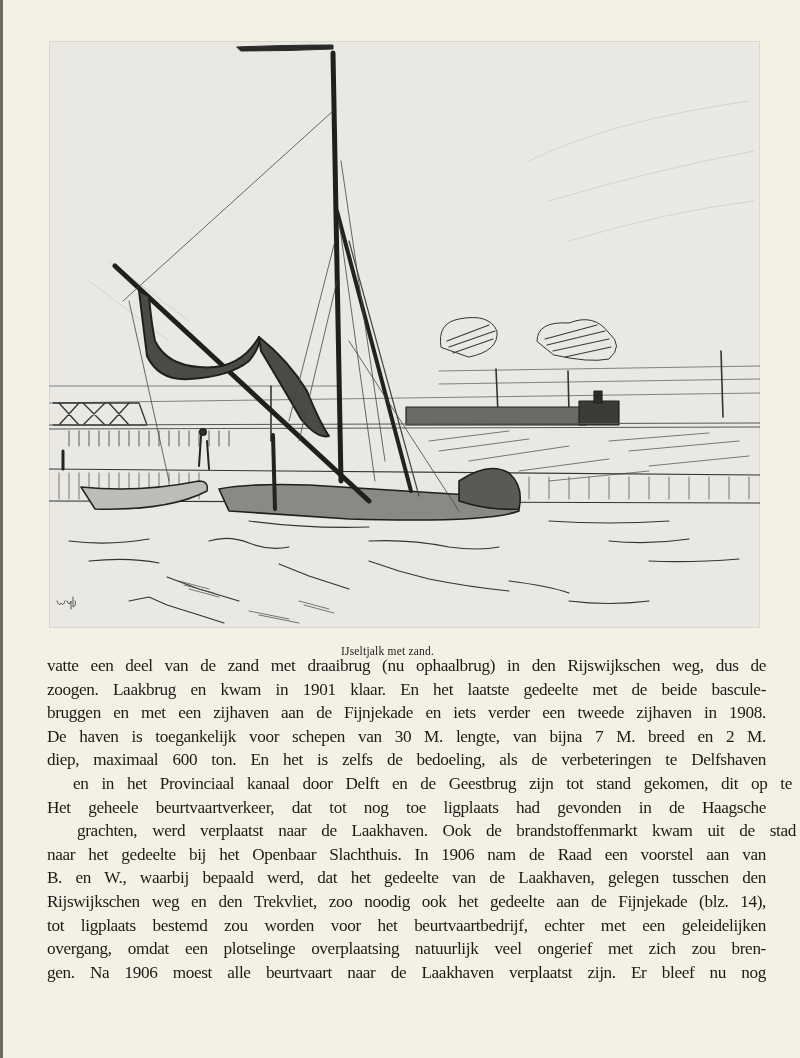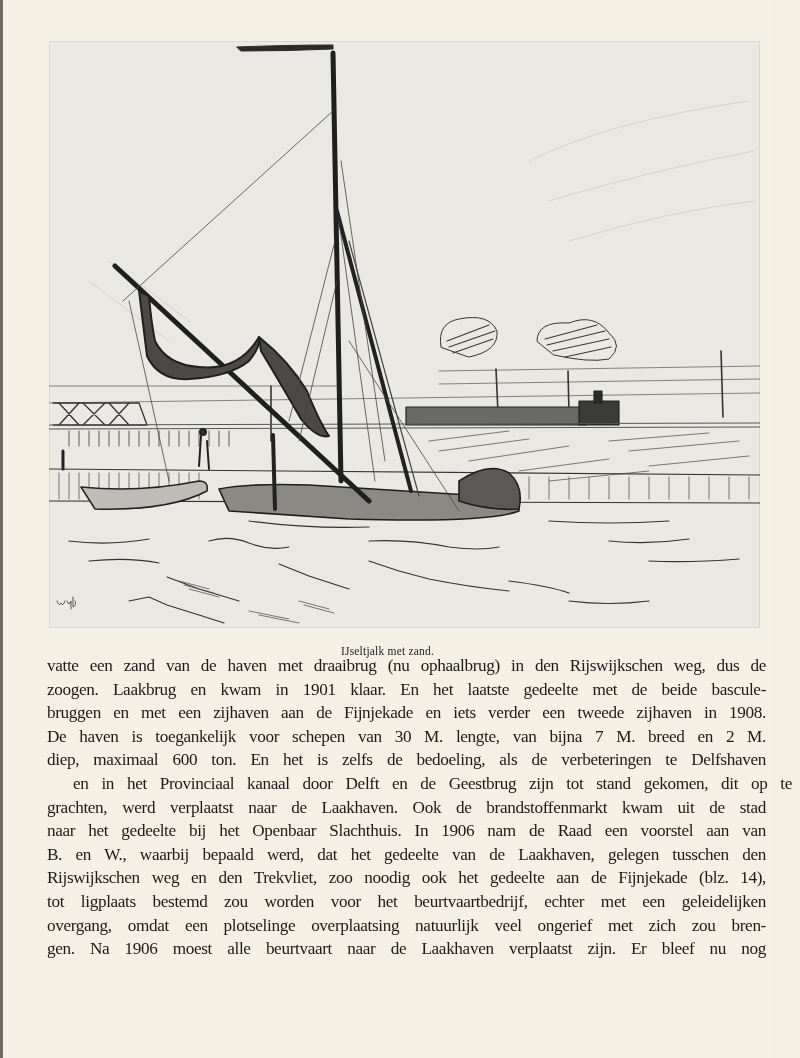--- a/index.html
+++ b/index.html
@@ -215,27 +215,28 @@
         </g>
 
         <path d="M8 560 Q10 566 12 562 Q14 566 16 560 M18 560 Q20 566 22 560 L22 568 M24 556 L24 566 Q28 564 26 560" stroke="#444" stroke-width="0.9"></path>
       </g>
     </svg>
   </div>
 
   <div class="caption">IJseltjalk met zand.</div>
 
   <div class="body-text">
-    <span class="line" style="display: block; width: 719px;">vatte een zand van de haven met draaibrug (nu ophaalbrug) in den Rijswijkschen weg, dus de</span>
+    <span class="line" style="display: block; width: 719px;">vatte een deel van de zand met draaibrug (nu ophaalbrug) in den Rijswijkschen weg, dus de</span>
     <span class="line" style="display: block; width: 719px;">zoogen. Laakbrug en kwam in 1901 klaar. En het laatste gedeelte met de beide bascule-</span>
     <span class="line" style="display: block; width: 719px;">bruggen en met een zijhaven aan de Fijnjekade en iets verder een tweede zijhaven in 1908.</span>
     <span class="line" style="display: block; width: 719px;">De haven is toegankelijk voor schepen van 30 M. lengte, van bijna 7 M. breed en 2 M.</span>
     <span class="line" style="display: block; width: 719px;">diep, maximaal 600 ton. En het is zelfs de bedoeling, als de verbeteringen te Delfshaven</span>
     <span class="line" style="display: block; width: 719px; margin-left: 26px;">en in het Provinciaal kanaal door Delft en de Geestbrug zijn tot stand gekomen, dit op te</span>
-    <span class="line" style="display: block; width: 719px;">grachten, werd verplaatst naar de Laakhaven. Ook de brandstoffenmarkt kwam uit de stad</span>
+    <span class="line" style="display: block; width: 719px;">Het geheele beurtvaartverkeer, dat tot nog toe ligplaats had gevonden in de Haagsche</span>
+    <span class="line" style="display: block; width: 719px; margin-left: 30px;">grachten, werd verplaatst naar de Laakhaven. Ook de brandstoffenmarkt kwam uit de stad</span>
     <span class="line" style="display: block; width: 719px;">naar het gedeelte bij het Openbaar Slachthuis. In 1906 nam de Raad een voorstel aan van</span>
     <span class="line" style="display: block; width: 719px;">B. en W., waarbij bepaald werd, dat het gedeelte van de Laakhaven, gelegen tusschen den</span>
     <span class="line" style="display: block; width: 719px;">Rijswijkschen weg en den Trekvliet, zoo noodig ook het gedeelte aan de Fijnjekade (blz. 14),</span>
     <span class="line" style="display: block; width: 719px;">tot ligplaats bestemd zou worden voor het beurtvaartbedrijf, echter met een geleidelijken</span>
     <span class="line" style="display: block; width: 719px;">overgang, omdat een plotselinge overplaatsing natuurlijk veel ongerief met zich zou bren-</span>
     <span class="line" style="display: block; width: 719px;">gen. Na 1906 moest alle beurtvaart naar de Laakhaven verplaatst zijn. Er bleef nu nog</span>
   </div>
 
 </div>
 

